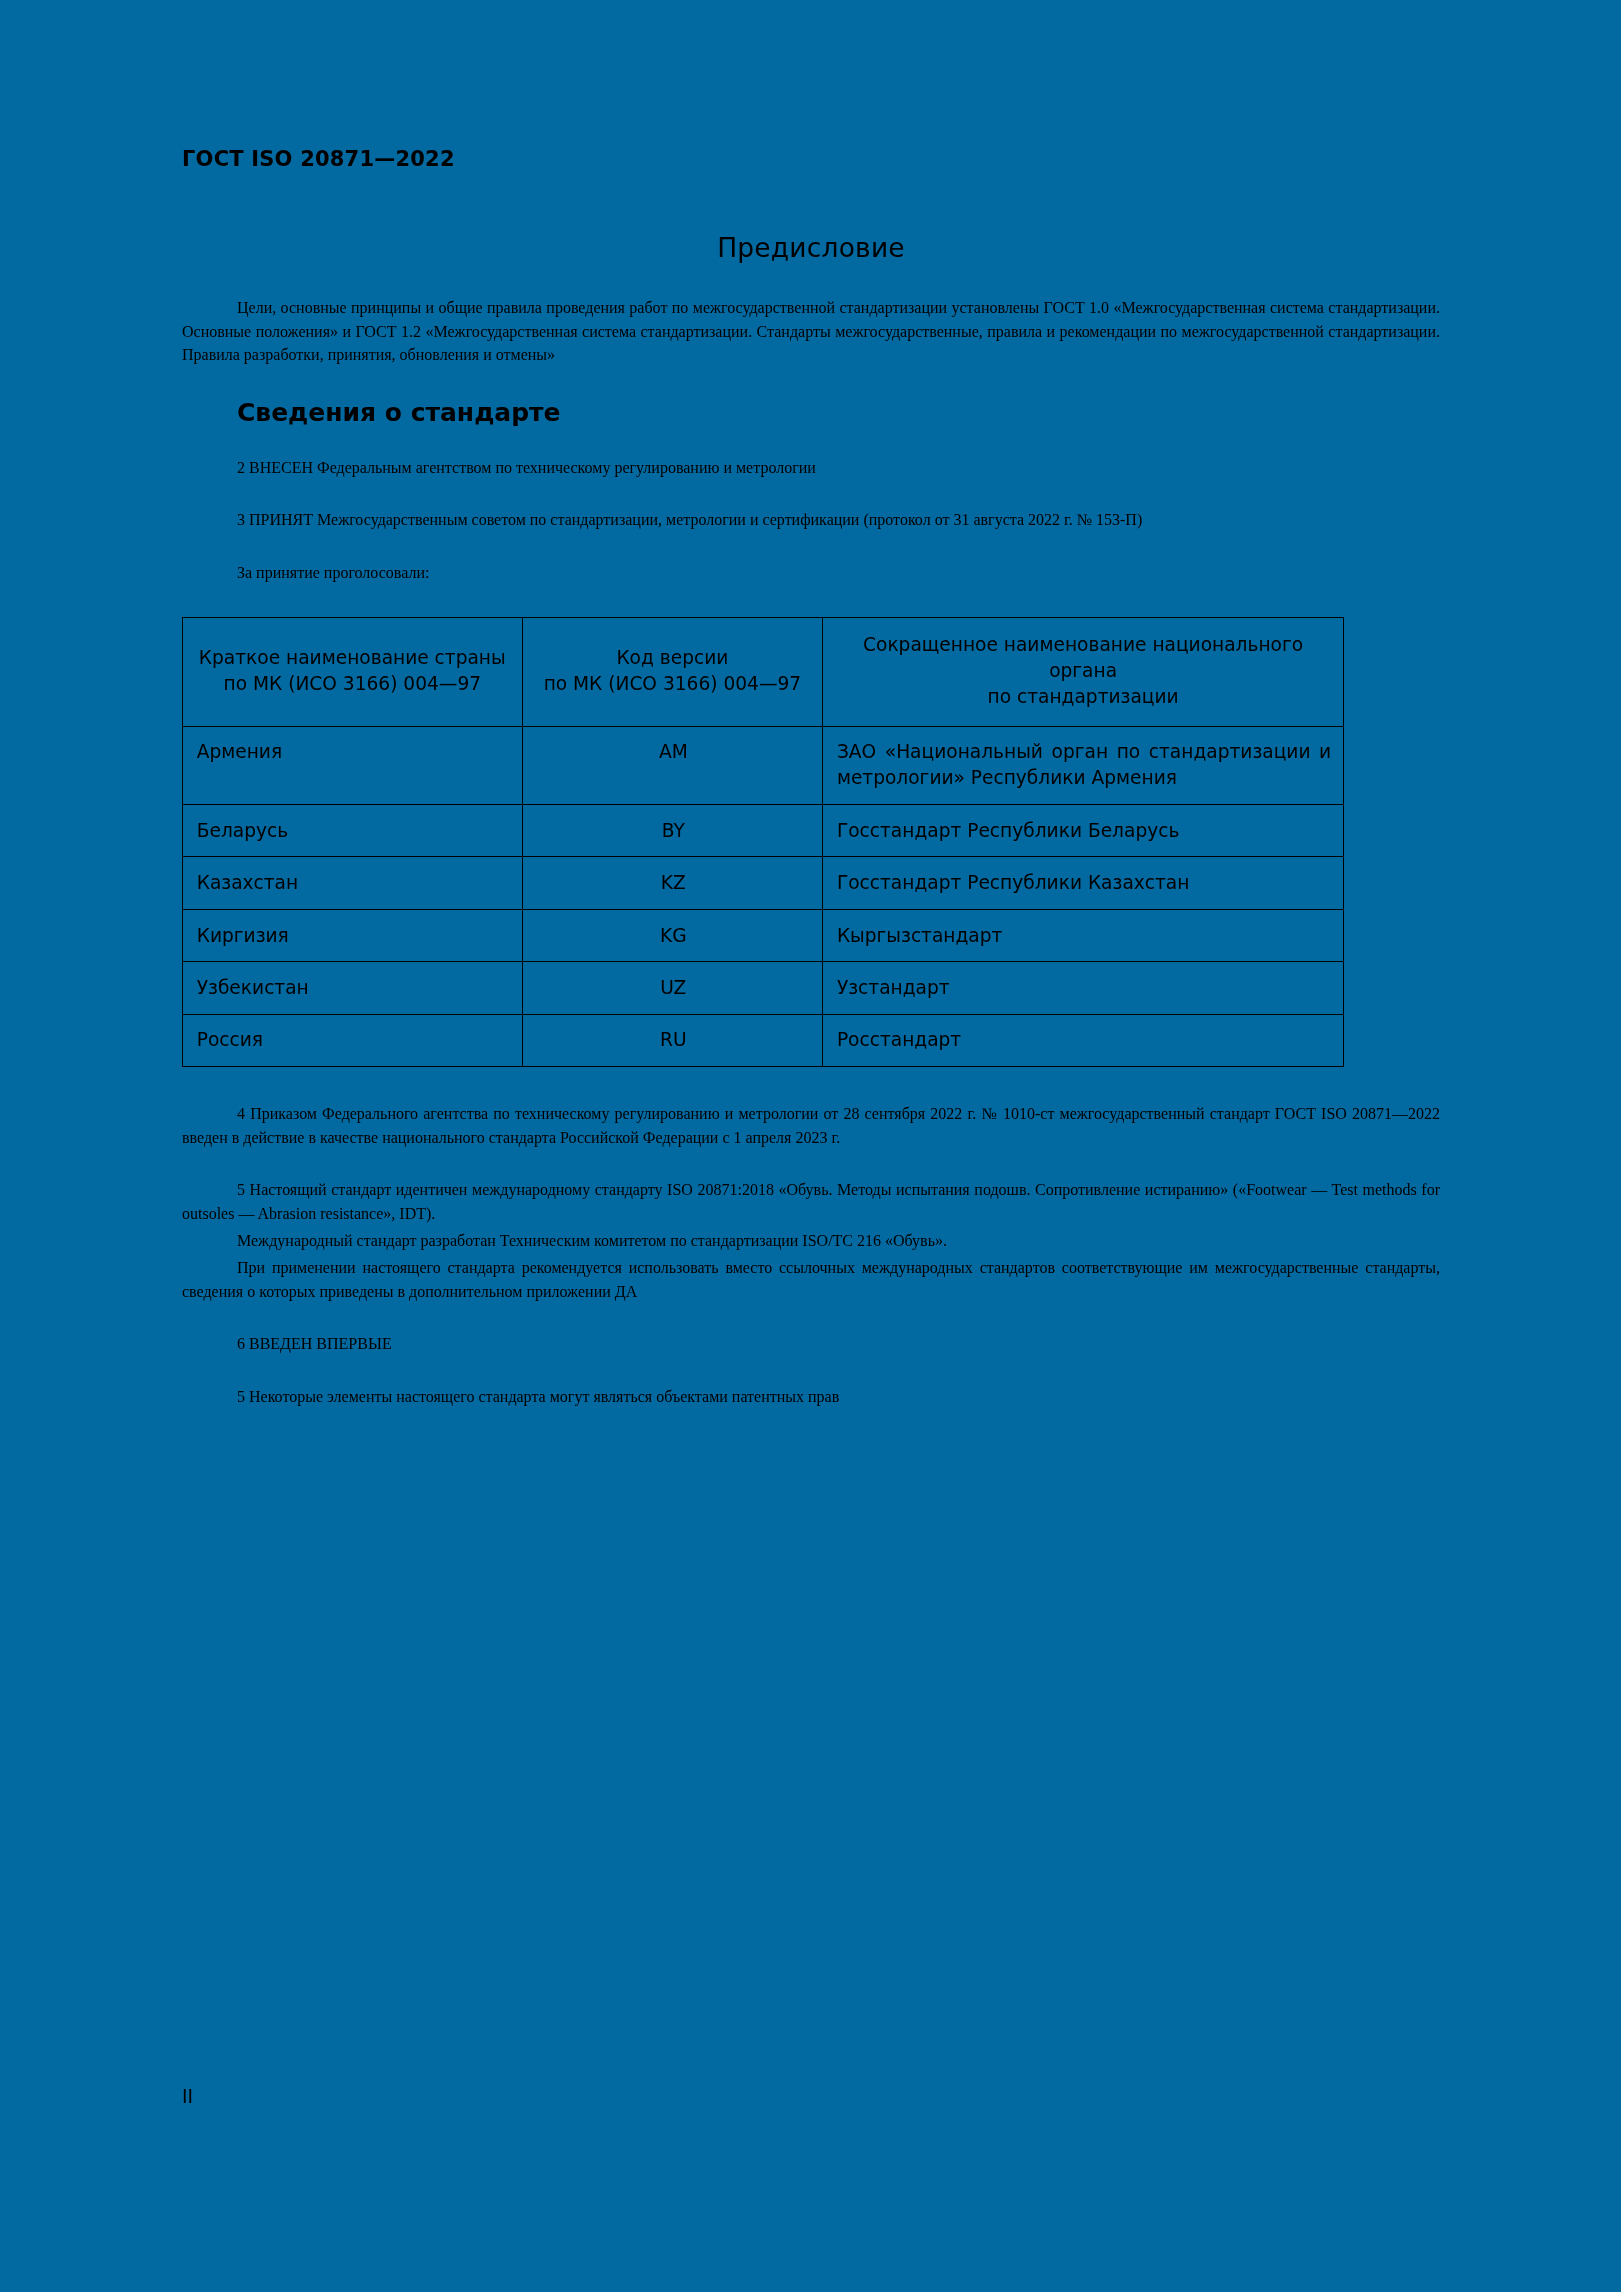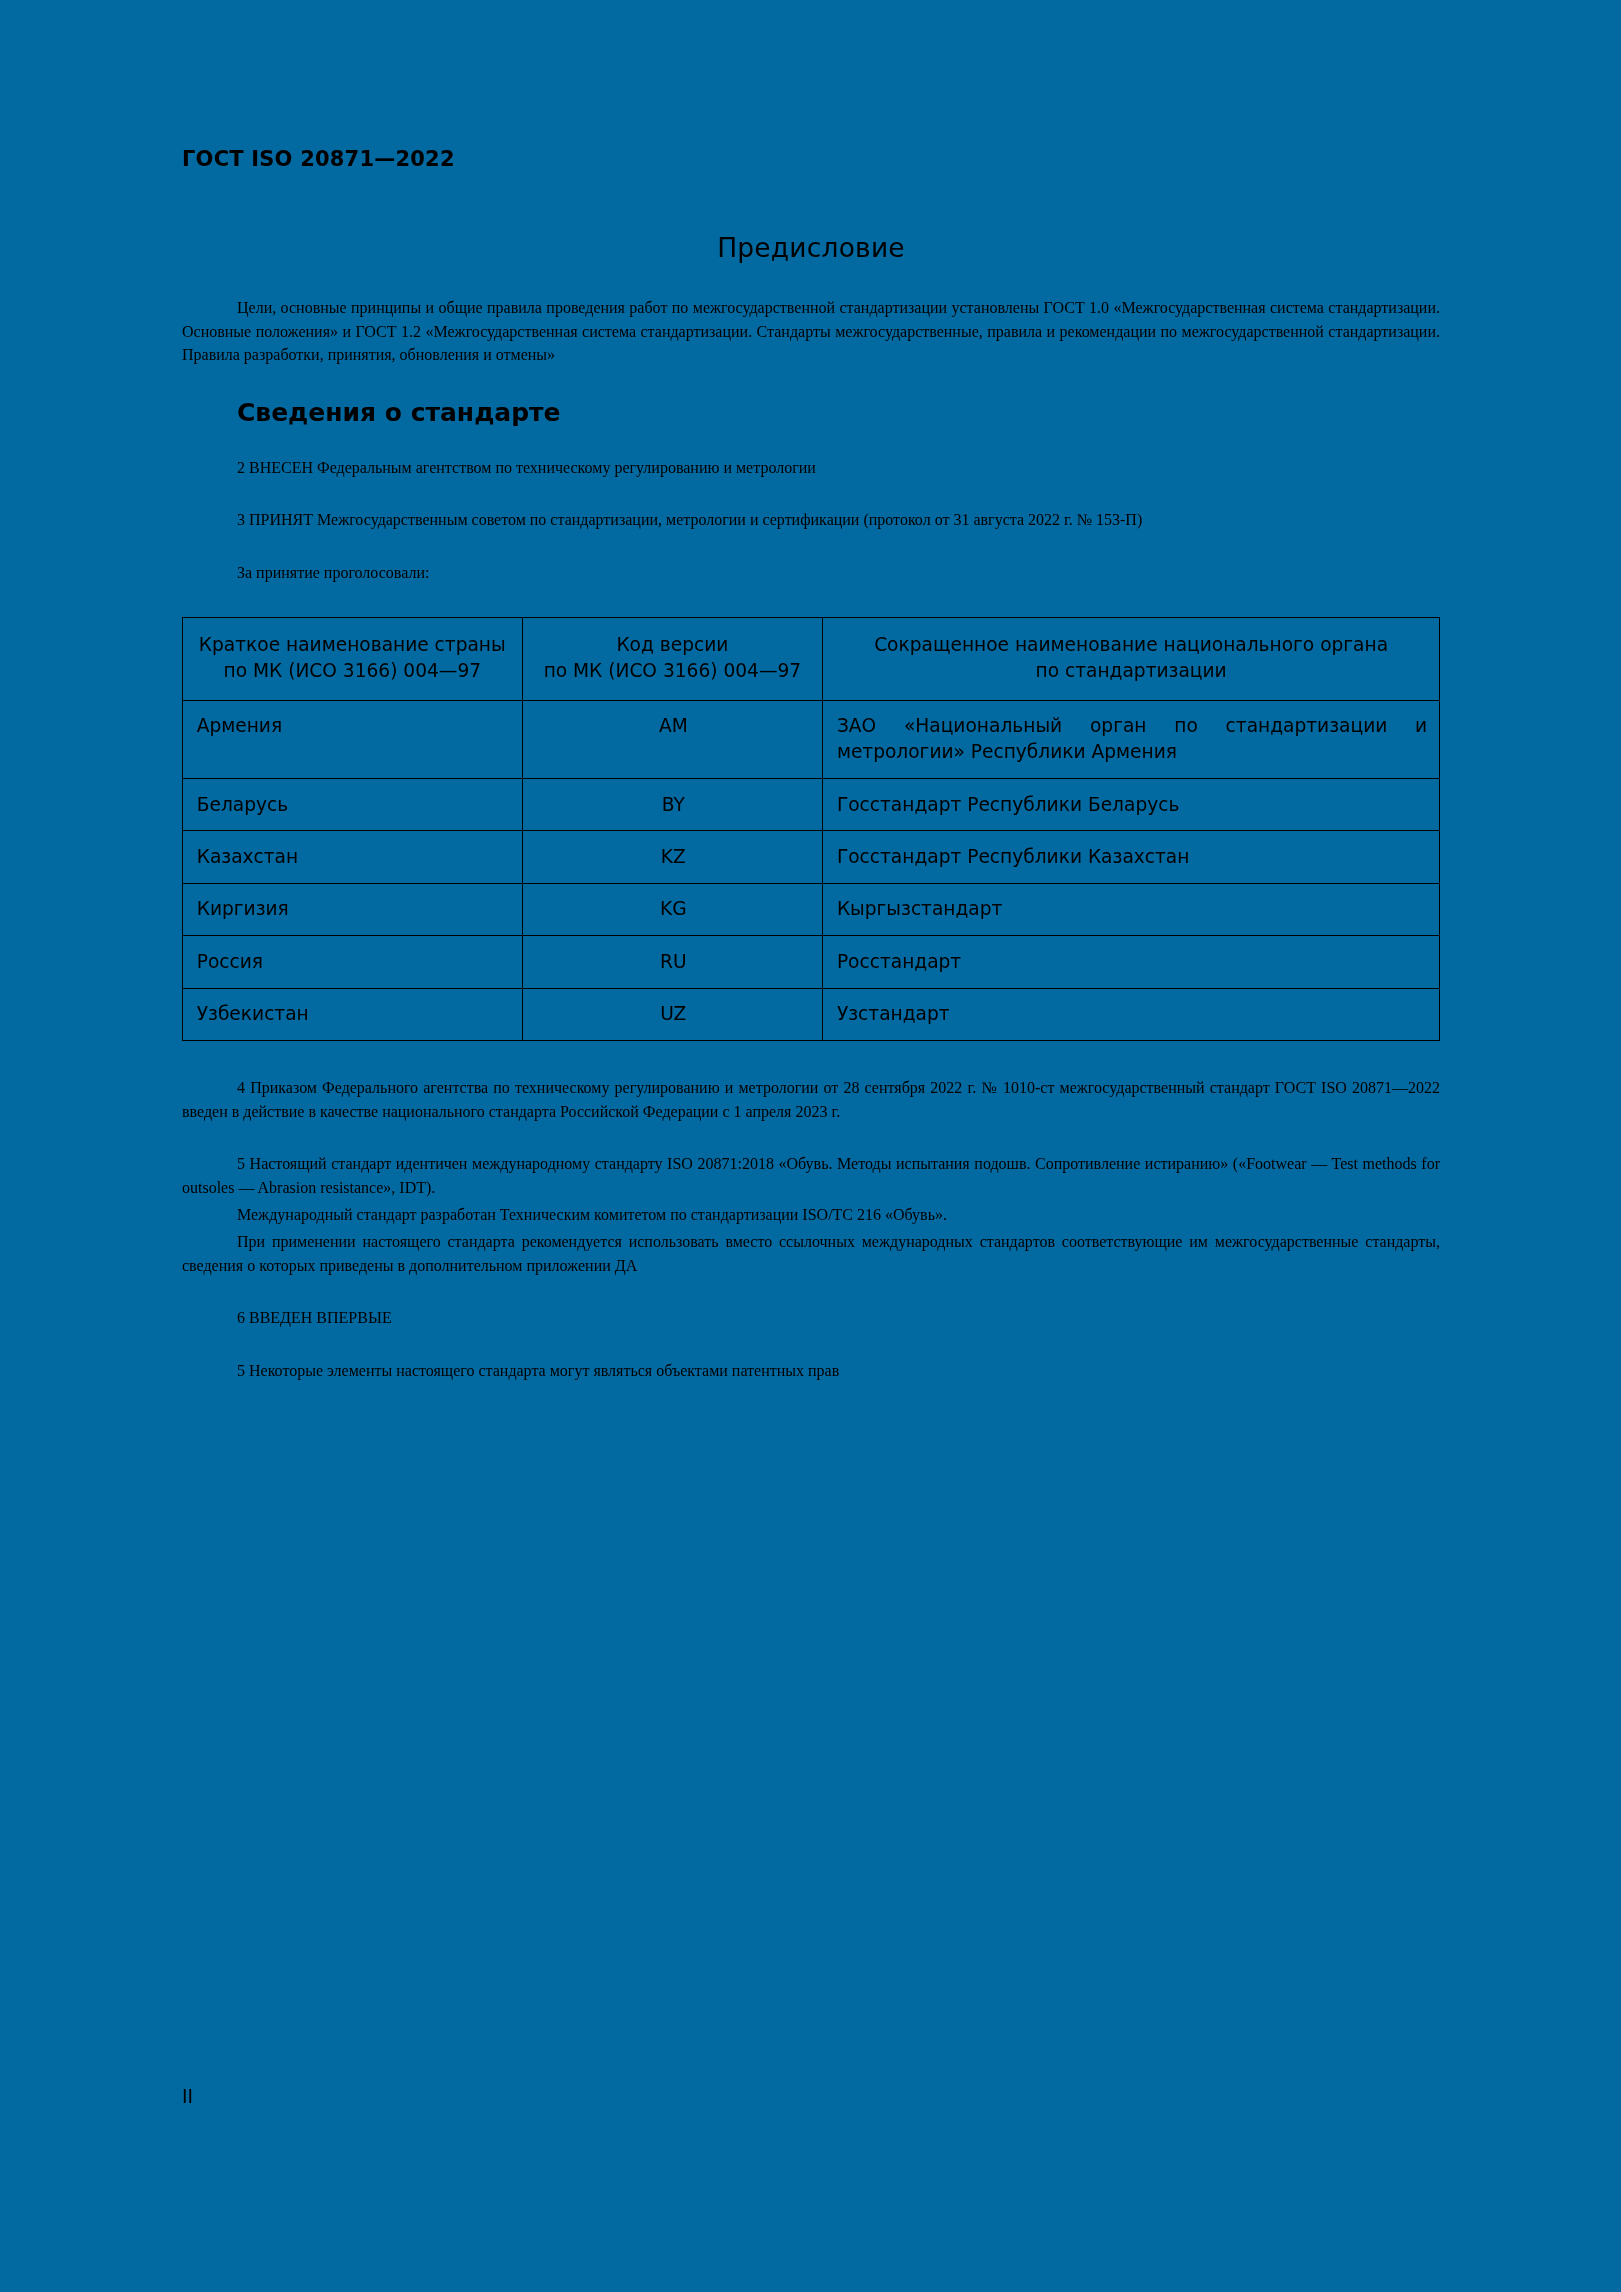--- a/index.html
+++ b/index.html
@@ -50,21 +50,21 @@
   .gap-top-md { margin-top: 25.5px; }
   .gap-top-sm { margin-top: 3.9px; }
   .subhead {
     font-weight: bold;
     font-size: 25px;
     margin-top: 31px;
     text-indent: 55px;
   }
   table.countries {
     border-collapse: collapse;
-    width: 1258px;
+    width: 1162px;
     margin-top: 33px;
     table-layout: fixed;
   }
   table.countries th,
   table.countries td {
     border: 1.5px solid #000000;
     font-weight: normal;
     font-size: 18.6px;
     line-height: 1.4;
     vertical-align: top;
@@ -144,28 +144,28 @@
           <td class="col-name">Казахстан</td>
           <td class="col-code">KZ</td>
           <td class="col-org">Госстандарт Республики Казахстан</td>
         </tr>
         <tr>
           <td class="col-name">Киргизия</td>
           <td class="col-code">KG</td>
           <td class="col-org">Кыргызстандарт</td>
         </tr>
         <tr>
+          <td class="col-name">Узбекистан</td>
+          <td class="col-code">UZ</td>
+          <td class="col-org">Узстандарт</td>
+        </tr>
+        <tr>
           <td class="col-name">Россия</td>
           <td class="col-code">RU</td>
           <td class="col-org">Росстандарт</td>
-        </tr>
-        <tr>
-          <td class="col-name">Узбекистан</td>
-          <td class="col-code">UZ</td>
-          <td class="col-org">Узстандарт</td>
         </tr>
       </tbody>
     </table>
 
     <p class="indent after-table">4 Приказом Федерального агентства по техническому регулированию и метрологии от 28 сентября 2022 г. № 1010-ст межгосударственный стандарт ГОСТ ISO 20871—2022 введен в действие в качестве национального стандарта Российской Федерации с 1 апреля 2023 г.</p>
 
     <p class="indent gap-top-lg">5 Настоящий стандарт идентичен международному стандарту ISO 20871:2018 «Обувь. Методы испытания подошв. Сопротивление истиранию» («Footwear — Test methods for outsoles — Abrasion resistance», IDT).</p>
 
     <p class="indent gap-top-sm">Международный стандарт разработан Техническим комитетом по стандартизации ISO/TC 216 «Обувь».</p>
 

